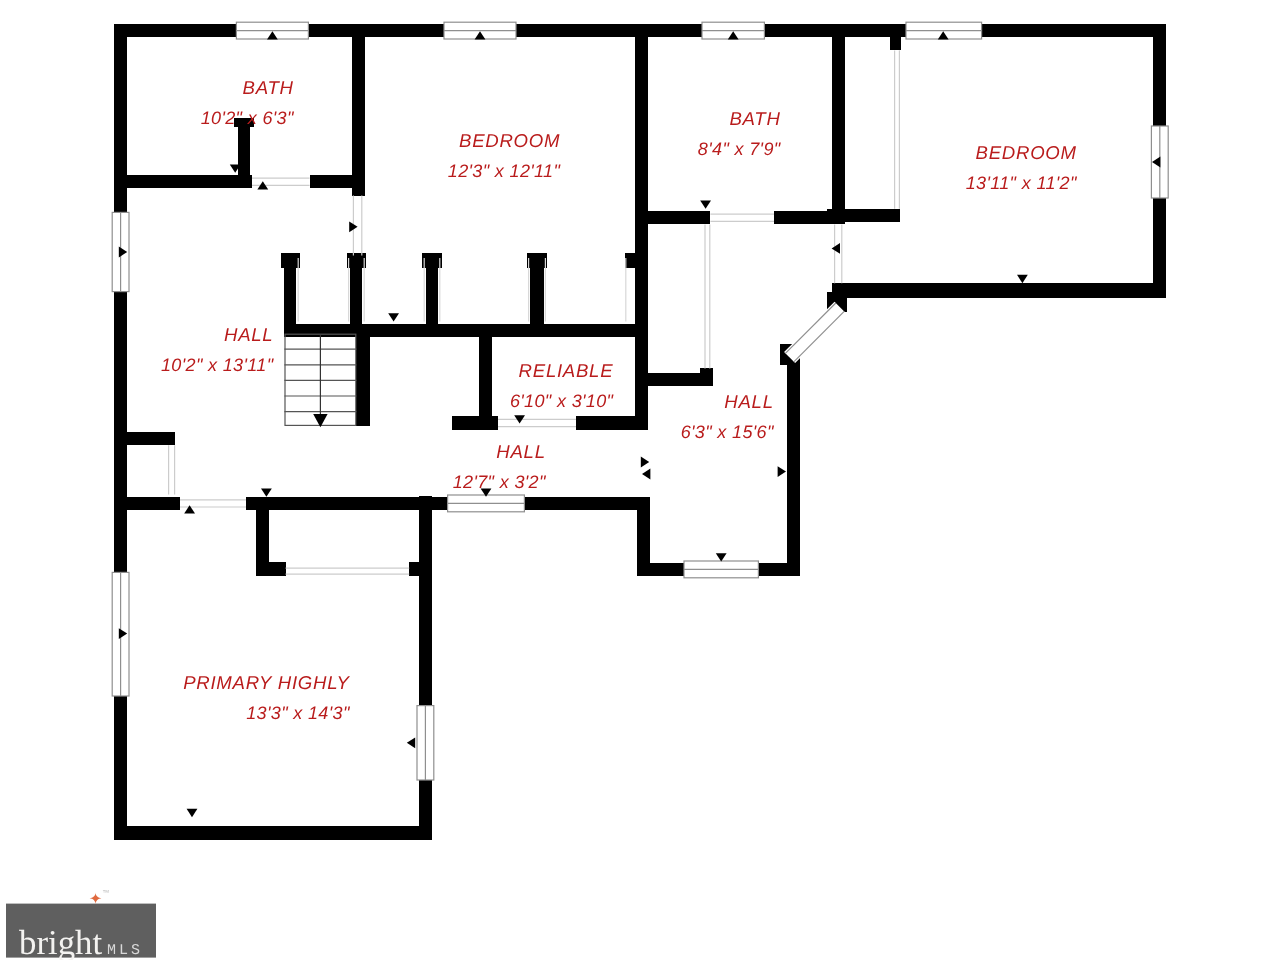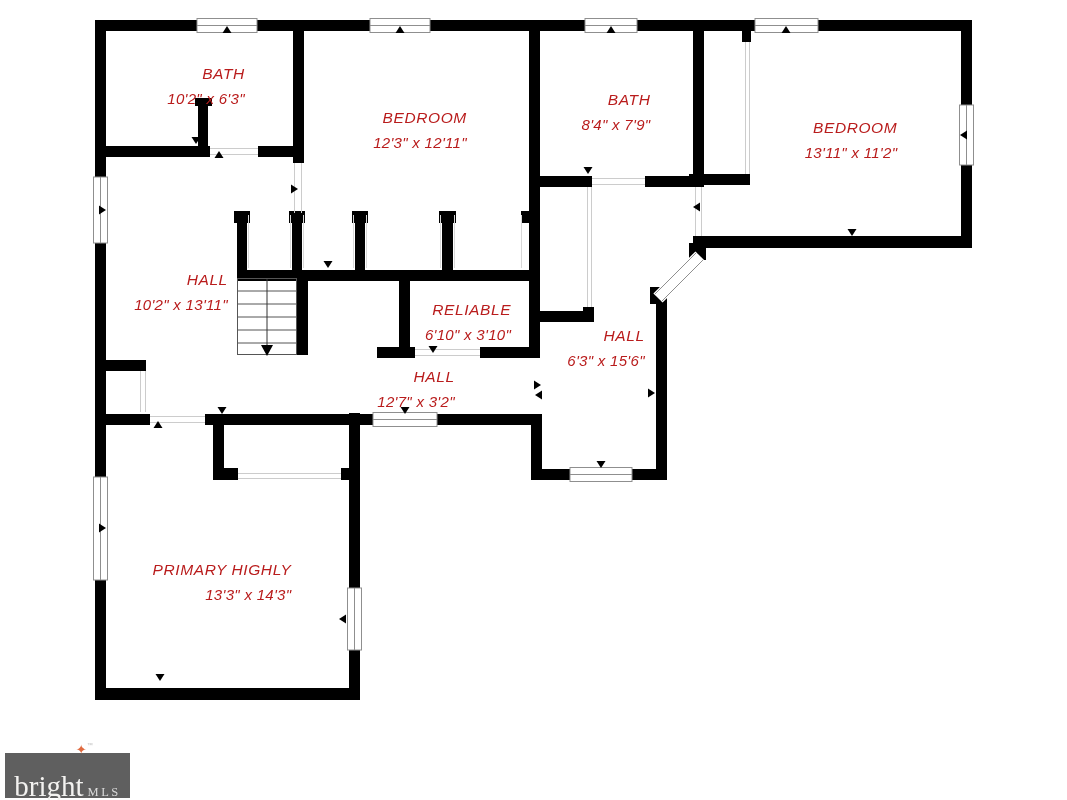--- a/index.html
+++ b/index.html
@@ -29,21 +29,21 @@
   }
   .logo-star{
     position:absolute;right:34px;top:-7px;font-size:13px;color:#e06a3f;
     font-family:"DejaVu Sans", sans-serif;line-height:1;
   }
   .logo-tm{
     position:absolute;right:28px;top:-8px;font-size:6px;color:#bdbdbd;line-height:1;
   }
   .logo-mls{
     font-size:12.5px;color:#d8d8d8;letter-spacing:2.5px;margin-left:4px;
-    font-family:Liberation Serif, serif;
+    font-family:Liberation Mono, monospace;
     margin-top:35px;
   }
 </style>
 </head>
 <body>
 
 <div class="stage">
 
   <svg class="plan-svg" width="1067" height="800" viewBox="0 0 1067 800">
 

